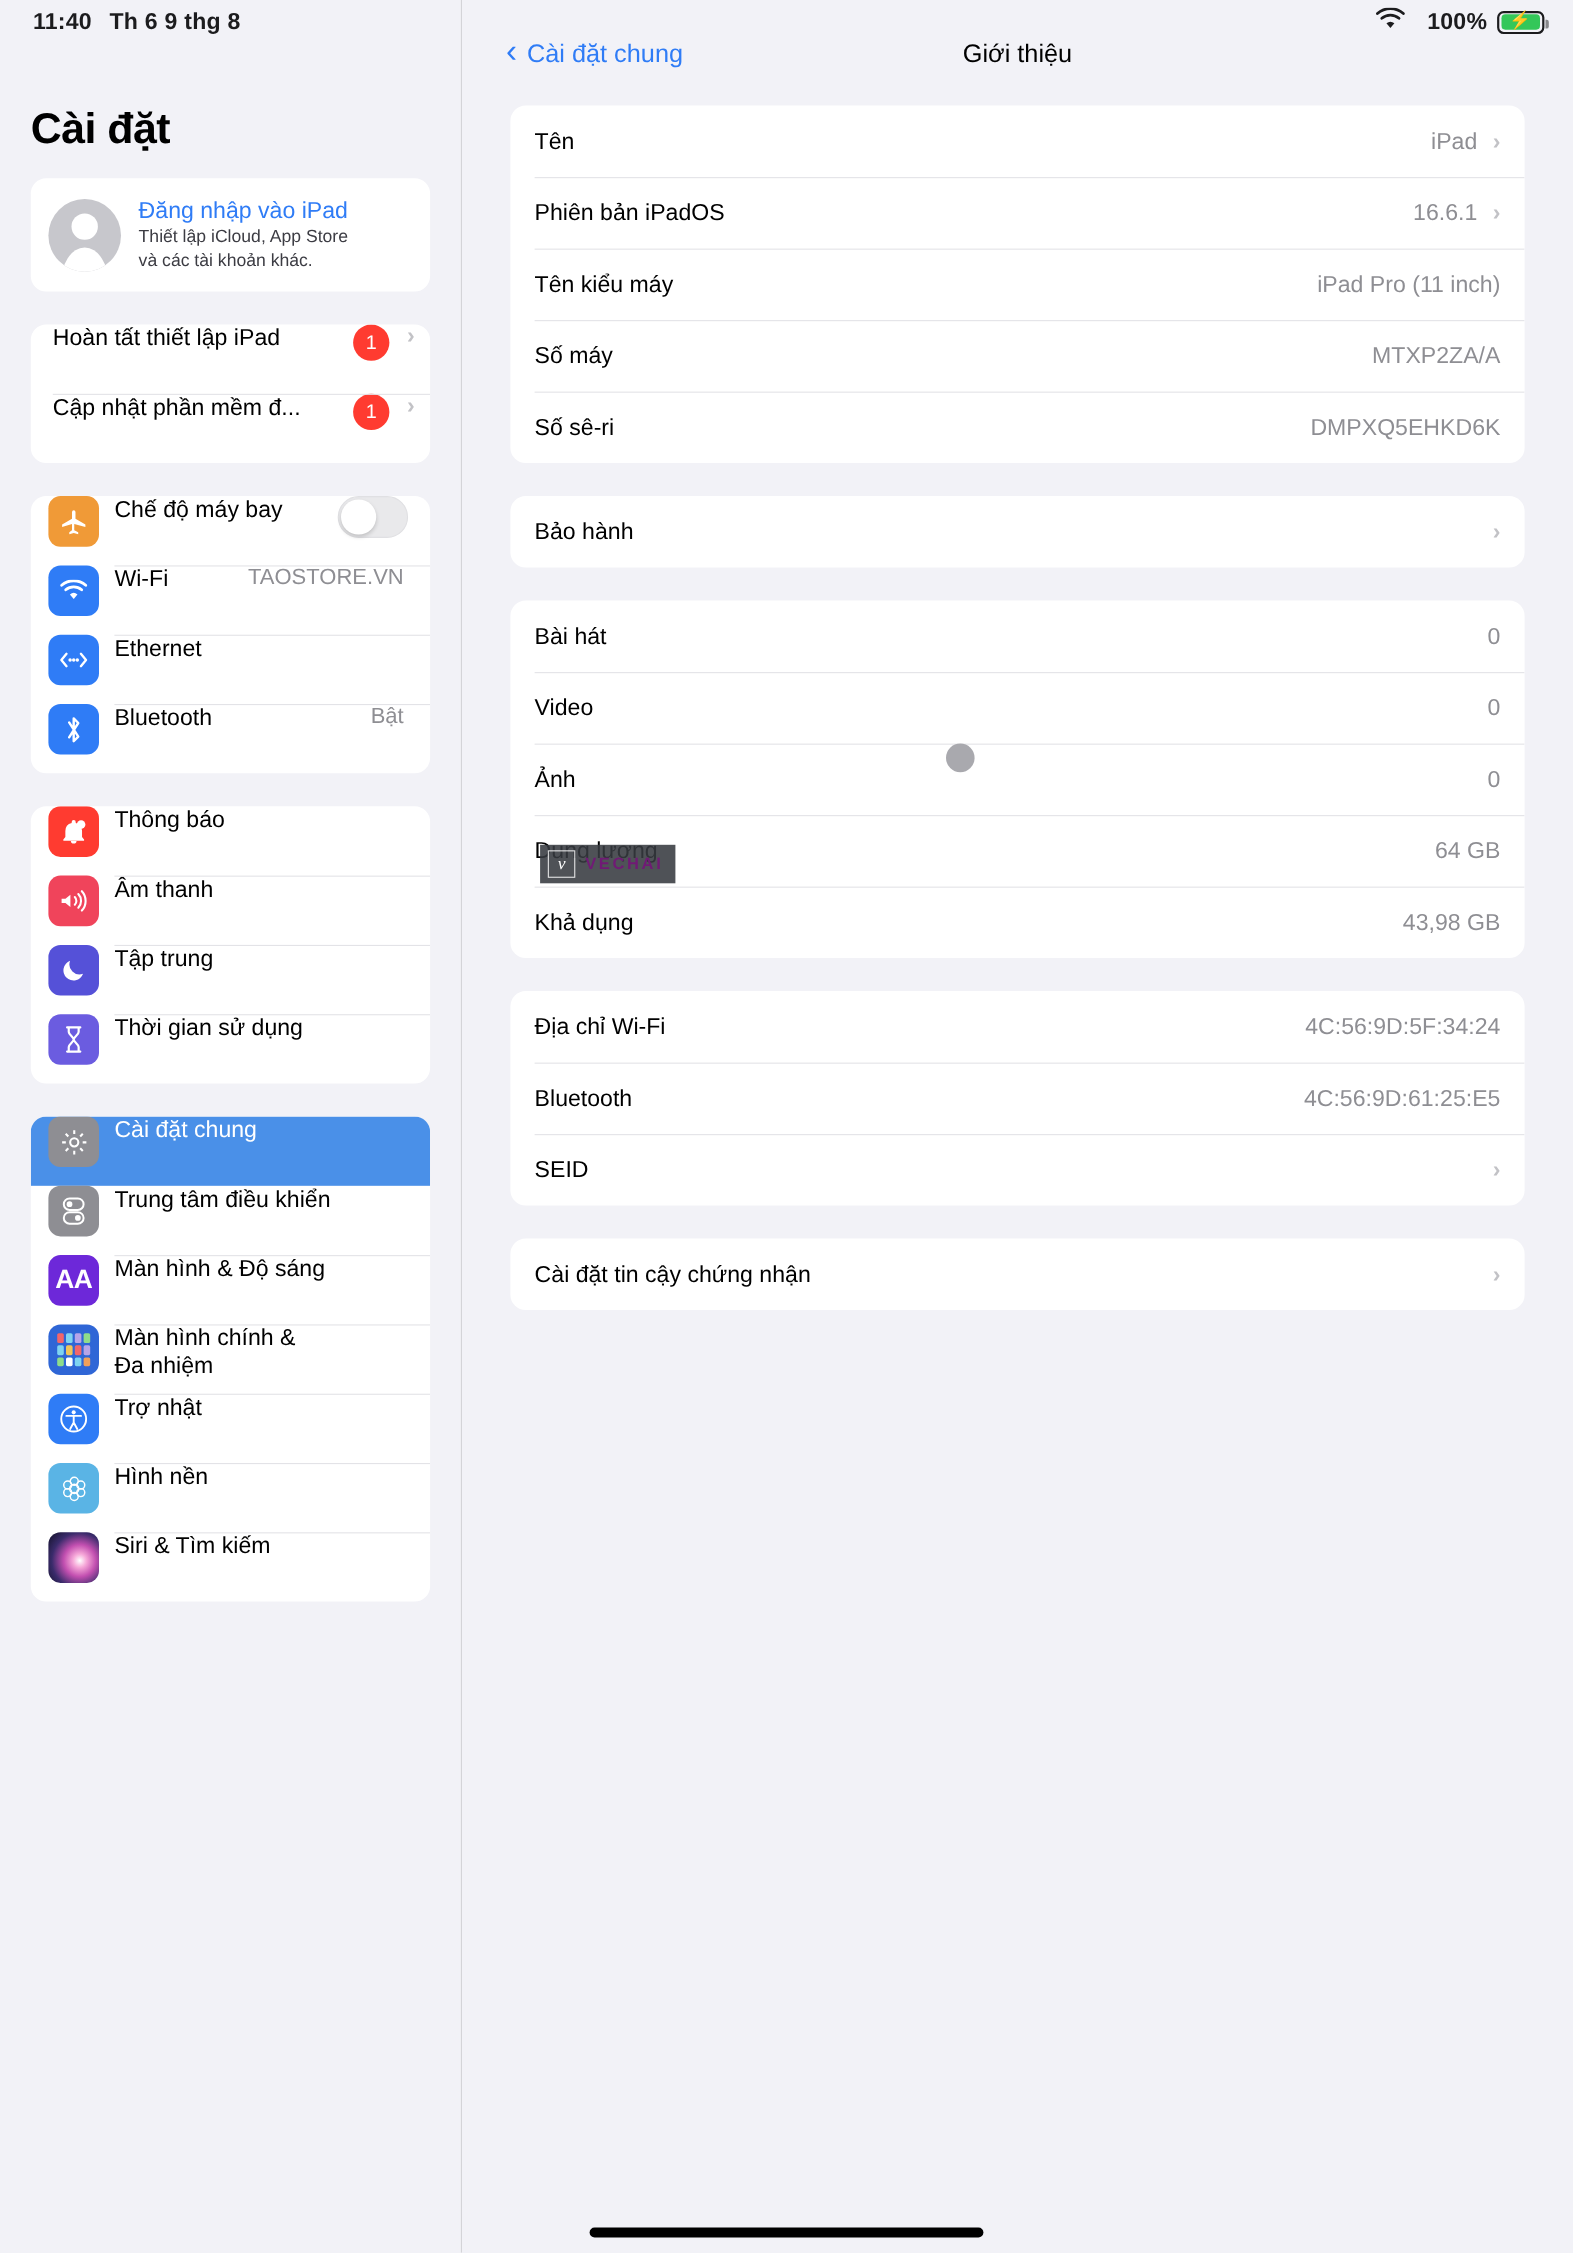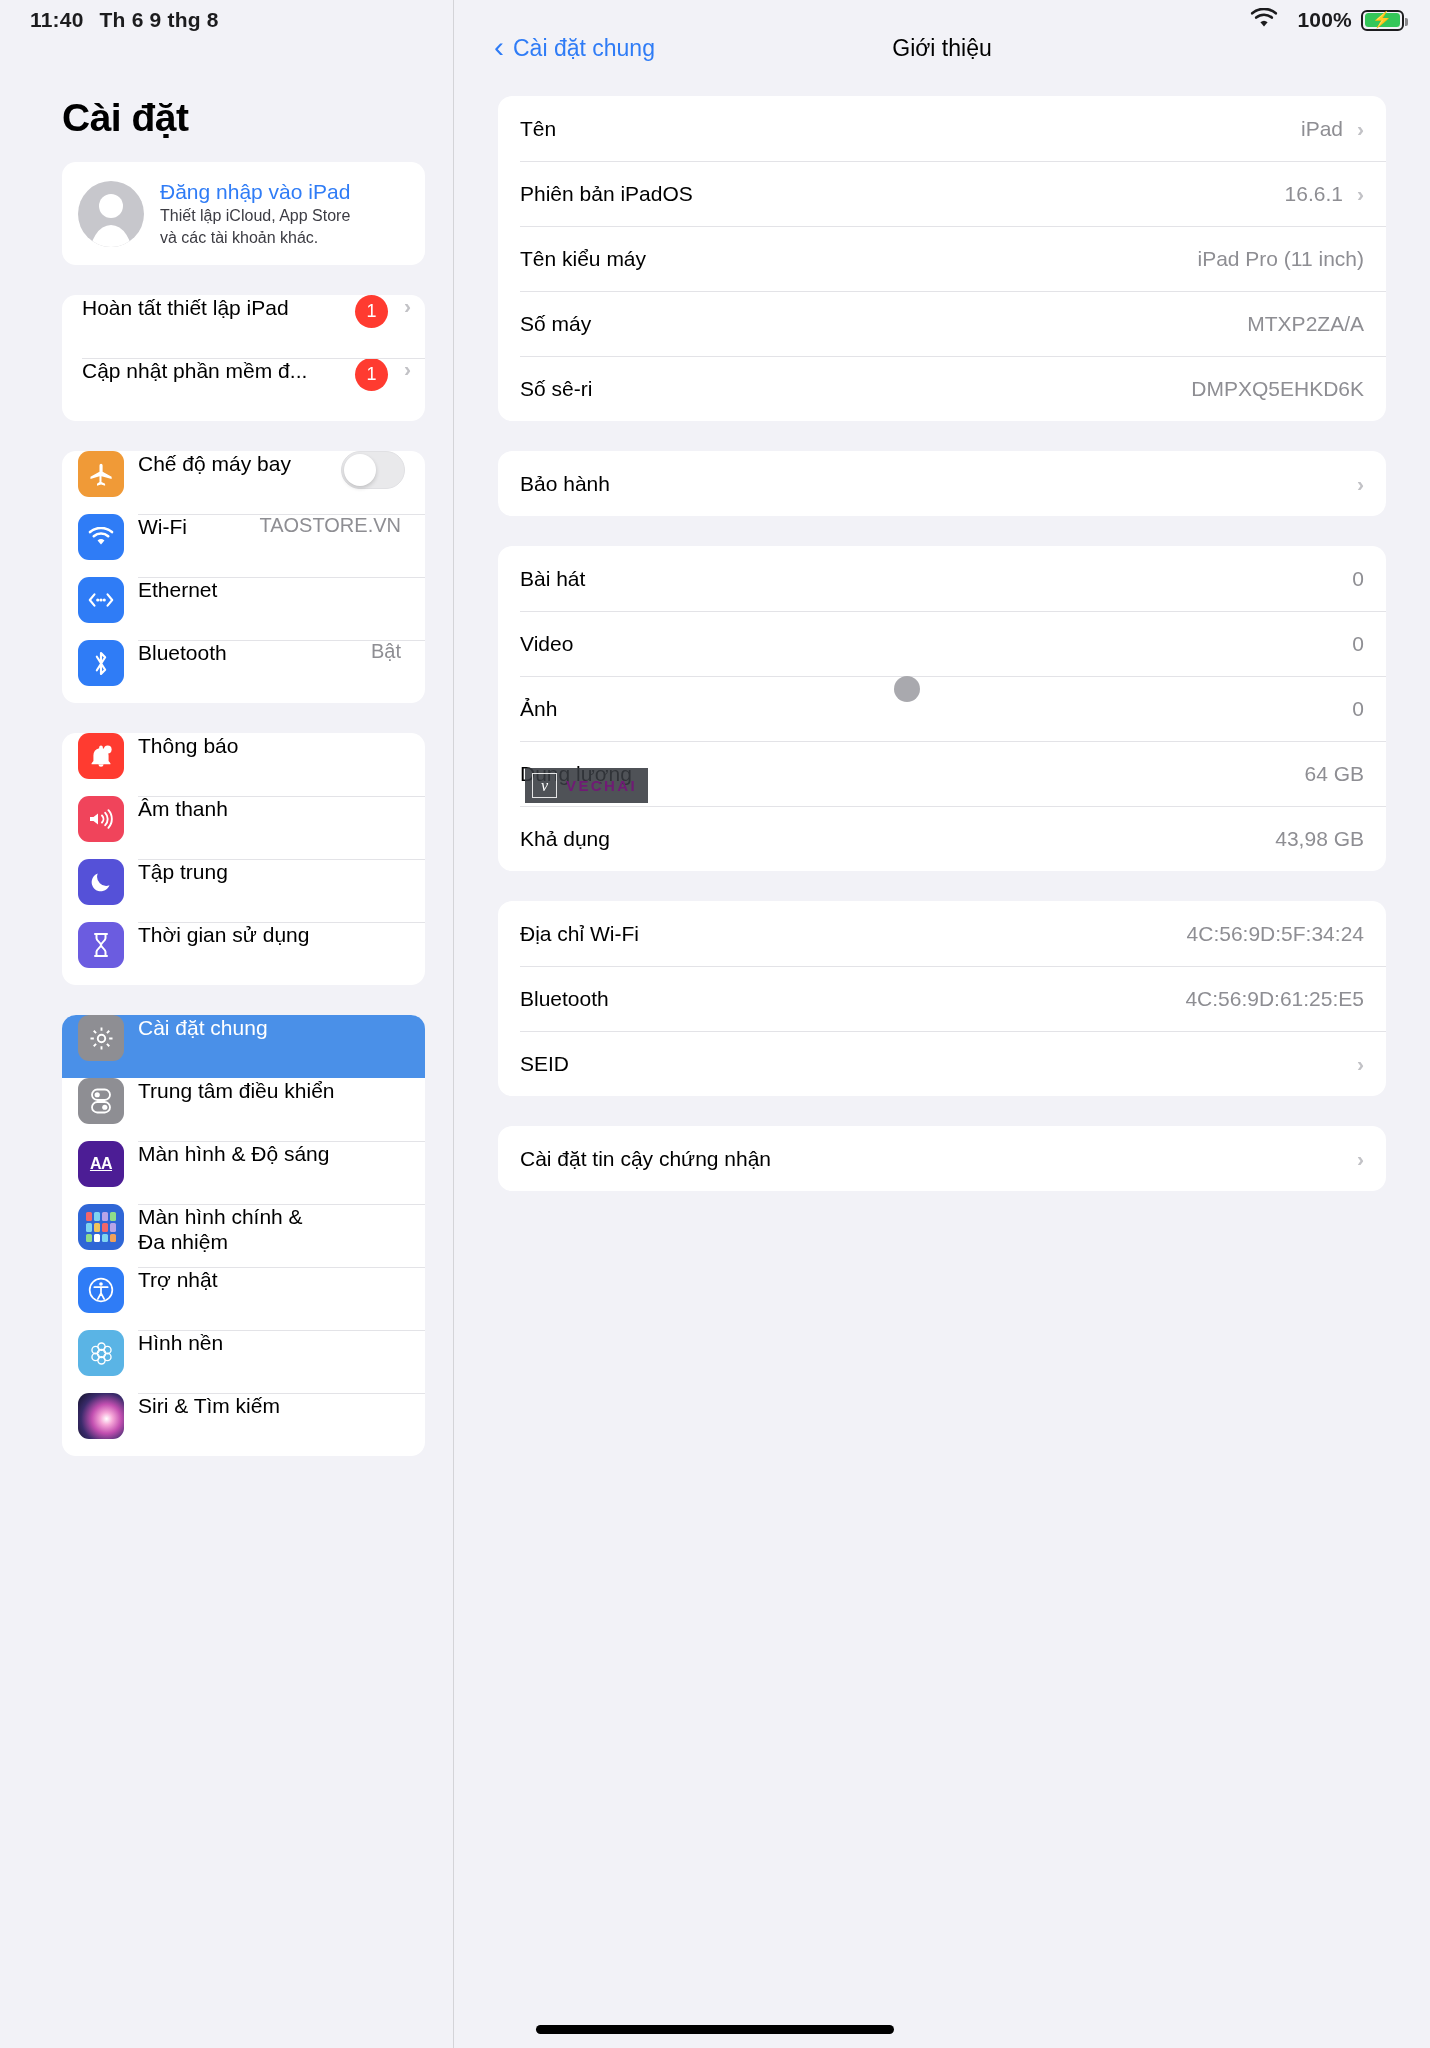--- a/index.html
+++ b/index.html
@@ -3,21 +3,21 @@
 <meta charset="utf-8">
 <style>
   * { margin:0; padding:0; box-sizing:border-box; }
   html, body { width:1430px; height:2048px; }
   body {
     font-family:"Liberation Sans", sans-serif;
     background:#f2f2f7;
     -webkit-font-smoothing:antialiased;
     overflow:hidden;
   }
-  .screen { position:relative; width:1430px; height:2048px; display:flex; background:#f2f2f7;padding-left:34px; }
+  .screen { position:relative; width:1430px; height:2048px; display:flex; background:#f2f2f7; }
 
   
   .statusbar {
     position:absolute; top:0; left:0; width:1430px; height:40px;
     display:flex; align-items:center; z-index:40;
     padding:0 26px 0 30px;
   }
   .sb-left { display:flex; align-items:baseline; gap:16px; font-size:21px; font-weight:700; color:#1c1c1e; letter-spacing:.2px; }
   .sb-right { margin-left:auto; display:flex; align-items:center; gap:9px; }
   .sb-pct { font-size:21px; font-weight:600; color:#1c1c1e; letter-spacing:.2px;margin-left:10px; }
@@ -56,21 +56,21 @@
   .ico { width:46px; height:46px; border-radius:11px; flex:none; margin-right:14px; display:flex; align-items:center; justify-content:center; color:#fff; }
   .ico svg { display:block; }
   .ico.orange { background:#f09a37; }
   .ico.blue { background:#2f7cf6; }
   .ico.red { background:#ff3b30; }
   .ico.pink { background:#f0445b; }
   .ico.indigo { background:#5551d8; }
   .ico.purple { background:#6b5ce0; }
   .ico.gray { background:#8e8e93; }
   .ico.lightblue { background:#5ab4e5; }
-  .ico.aa { background:#4c1d95; font-size:16px; font-weight:700; letter-spacing:-.5px;text-decoration:underline; }
+  .ico.aa { background:#6d28d9; font-size:24px; font-weight:700; letter-spacing:-.5px; }
   .ico.home { background:#2f66d6; padding:8px; }
   .ico.siri { background:radial-gradient(circle at 62% 56%, #fff 0%, #f6a7d8 16%, #c24fb0 38%, #3a2b6b 66%, #101024 100%); }
   .home-grid { width:100%; height:100%; display:grid; grid-template-columns:repeat(4,1fr); grid-template-rows:repeat(3,1fr); gap:2px; }
   .home-grid i { border-radius:1.5px; display:block; }
 
   .row.selected { background:#4a90e8; }
   .row.selected .row-label { color:#fff; }
   .row.selected + .row::before { display:none; }
 
   

